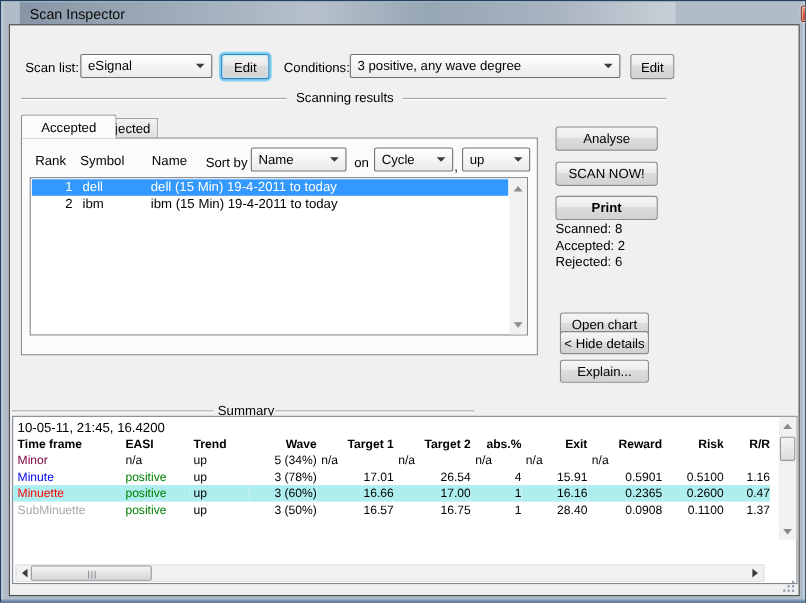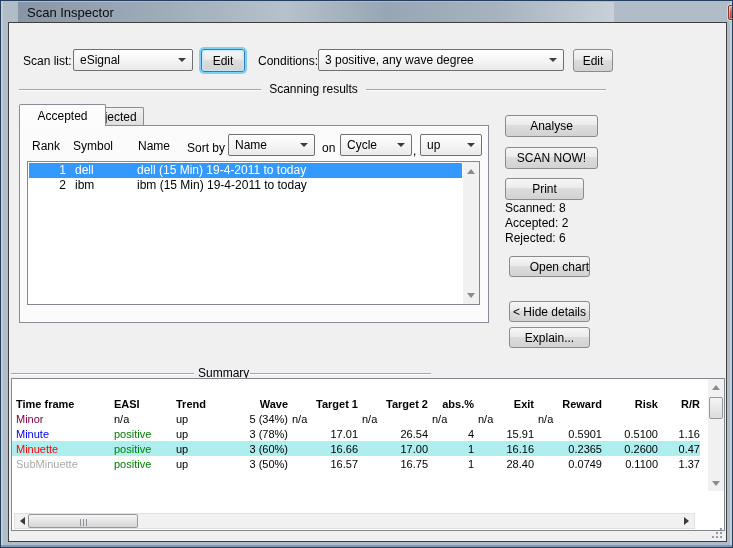--- a/index.html
+++ b/index.html
@@ -187,42 +187,43 @@
         </div>
     </div>
   </div>
 
   <div class="btn" style="left:504px; top:114px; width:93px; height:22px;">
     <span>Analyse</span>
   </div>
   <div class="btn" style="left:504px; top:146px; width:93px; height:22px;">
     <span>SCAN NOW!</span>
   </div>
-  <div class="btn" style="left:504px; top:177px; width:79px; height:22px;">
+  <div class="btn" style="left:504px; top:177px; width:93px; height:22px;font-weight:bold;">
     <span>Print</span>
   </div>
   <div class="stats">
     <div>Scanned: 8</div>
     <div>Accepted: 2</div>
     <div>Rejected: 6</div>
   </div>
-  <div class="btn" style="left:508px; top:255px; width:81px; height:21px;justify-content:flex-end;">
+  <div class="btn" style="left:508px; top:283px; width:81px; height:21px;">
     <span>Open chart</span>
   </div>
   <div class="btn" style="left:508px; top:326px; width:81px; height:21px;">
     <span>Explain...</span>
   </div>
   <div class="btn" style="left:508px; top:300px; width:81px; height:21px;">
     <span>&lt; Hide details</span>
   </div>
 
   <div class="group-line" style="left:10px; top:372px; width:420px;"></div>
   <div class="group-label" style="left:193px; top:365px; width:56px;">Summary</div>
 
   <div class="summary-panel"></div>
+  <div class="timestamp">10-05-11, 21:45, 16.4200</div>
 
   <table class="sum-table">
     <colgroup>
       <col class="c1">
         <col class="c2">
         <col class="c3">
         <col class="c4">
         <col class="c5">
         <col class="c6">
       <col class="c7">
@@ -286,21 +287,21 @@
     </tr>
     <tr>
       <td class="al tf tf-subminuette">SubMinuette</td>
       <td class="al easi-pos">positive</td>
       <td class="al trend">up</td>
       <td class="ar">3 (50%)</td>
       <td class="ar">16.57</td>
       <td class="ar">16.75</td>
       <td class="ar">1</td>
       <td class="ar">28.40</td>
-      <td class="ar">0.0749</td>
+      <td class="ar">0.0908</td>
       <td class="ar">0.1100</td>
       <td class="ar">1.37</td>
     </tr>
   </tbody>
     </table>
 
   <div class="sb-track-v" style="left:707px; top:378px; width:16px; height:112px; z-index:3;">
     <div class="sb-btn" style="left:0; top:2px; width:16px; height:12px;">
         <span class="tri-up" style="border-bottom-color:#8a8a8a;"></span>
       </div>

